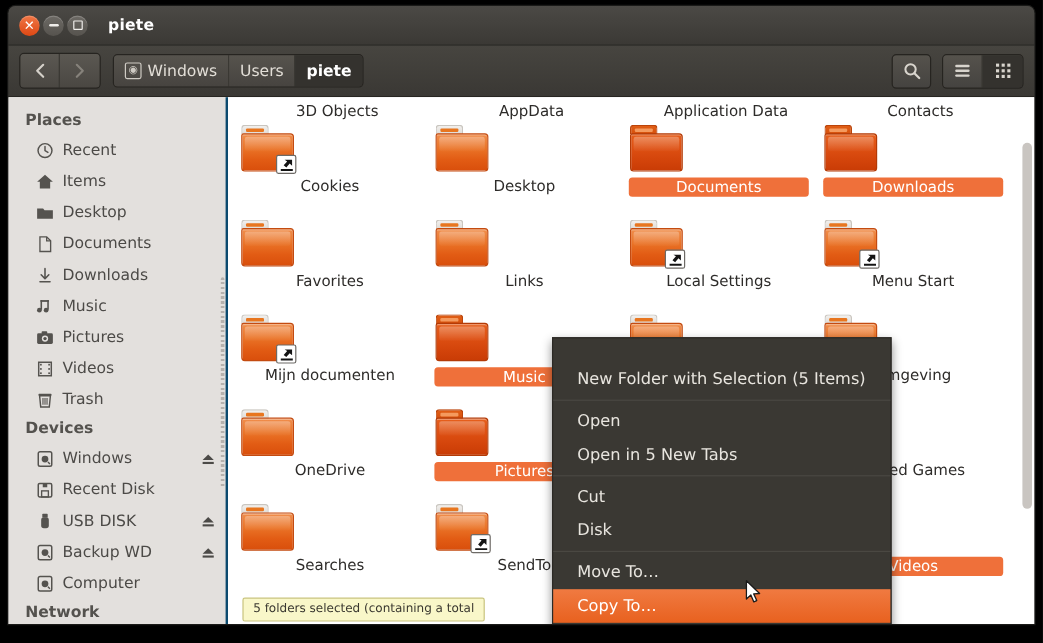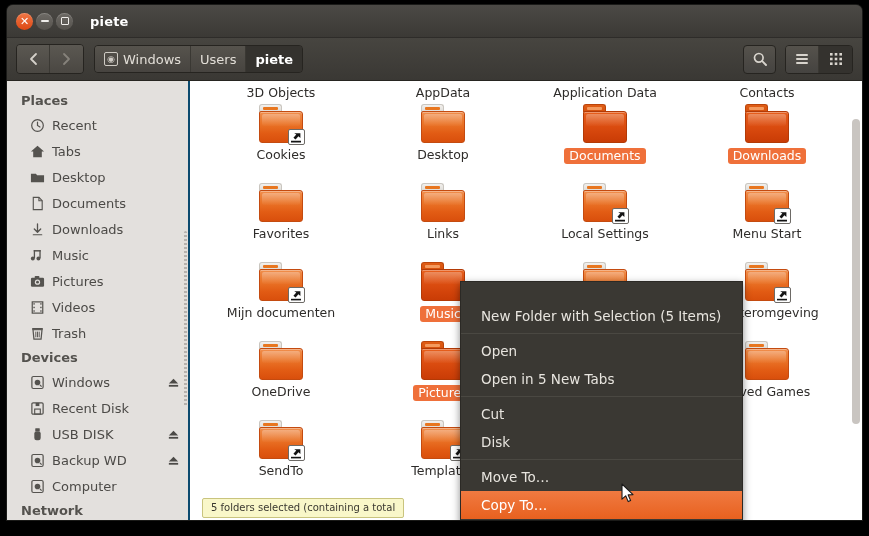--- a/index.html
+++ b/index.html
@@ -154,21 +154,21 @@
     overflow: hidden;
   }
   .grid {
     display: grid;
     grid-template-columns: repeat(4, 1fr);
     padding: 2px 14px 0 10px;
   }
   .cell {
     height: 79px;
     display: flex; flex-direction: column;
-    align-items: center; justify-content: flex-start;
+    justify-content: flex-start;
     padding-top: 2px;
     position: relative;
   }
   .folder {
     width: 47px; height: 40px; position: relative;
   }
   .folder .tab {
     position: absolute; left: 1px; top: 0;
     width: 23px; height: 8px;
     background: linear-gradient(to bottom, #f2f0ed, #dedbd6);
@@ -369,21 +369,21 @@
         </span>
         <span class="lbl">Recent</span>
       </div>
 
       <div class="sb-item">
         <span class="sb-ic">
           <svg width="15" height="15" viewBox="0 0 16 16">
               <path d="M8 1.8 L15 8 H12.6 V14 H3.4 V8 H1 Z" fill="currentColor"></path>
             </svg>
         </span>
-        <span class="lbl">Tabs</span>
+        <span class="lbl">Items</span>
       </div>
 
       <div class="sb-item">
         <span class="sb-ic">
           <svg width="15" height="15" viewBox="0 0 16 16">
               <path d="M1 4 H6.3 L7.6 5.6 H15 V13 H1 Z" fill="currentColor"></path>
             </svg>
         </span>
         <span class="lbl">Desktop</span>
       </div>
@@ -702,20 +702,27 @@
               </div>
             </div>
             <div class="caption">Recent</div>
           </div>
           <div class="cell">
             <div class="folder">
               <div class="tab"></div>
               <div class="body1"></div>
             </div>
             <div class="caption">Saved Games</div>
+          </div>
+          <div class="cell">
+            <div class="folder">
+              <div class="tab"></div>
+              <div class="body1"></div>
+            </div>
+            <div class="caption">Searches</div>
           </div>
           <div class="cell">
             <div class="folder">
               <div class="tab"></div>
               <div class="body1"></div>
               <div class="link-badge">
                 <svg width="12" height="11" viewBox="0 0 12 11">
                   <path d="M10.4 1.2 L10.4 6.1 L8.4 4.3 L5.6 7.6 L3.4 5.8 L6.3 2.5 L4.2 1.2 Z" fill="#141414"></path>
                   <path d="M1 9.6 H11" stroke="#141414" stroke-width="1.6"></path>
                 </svg>

